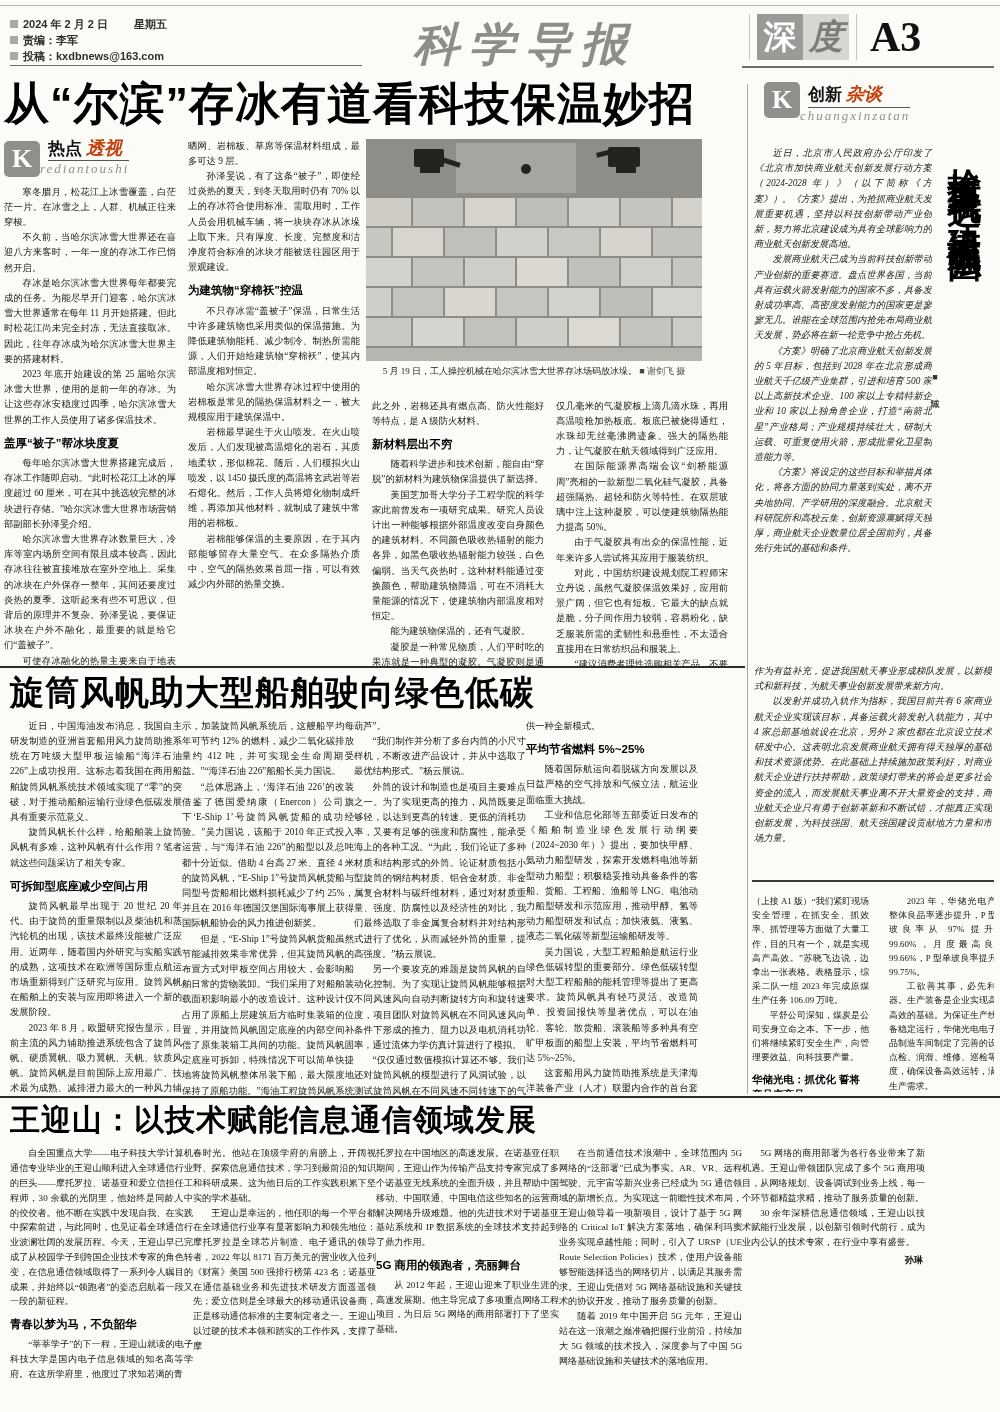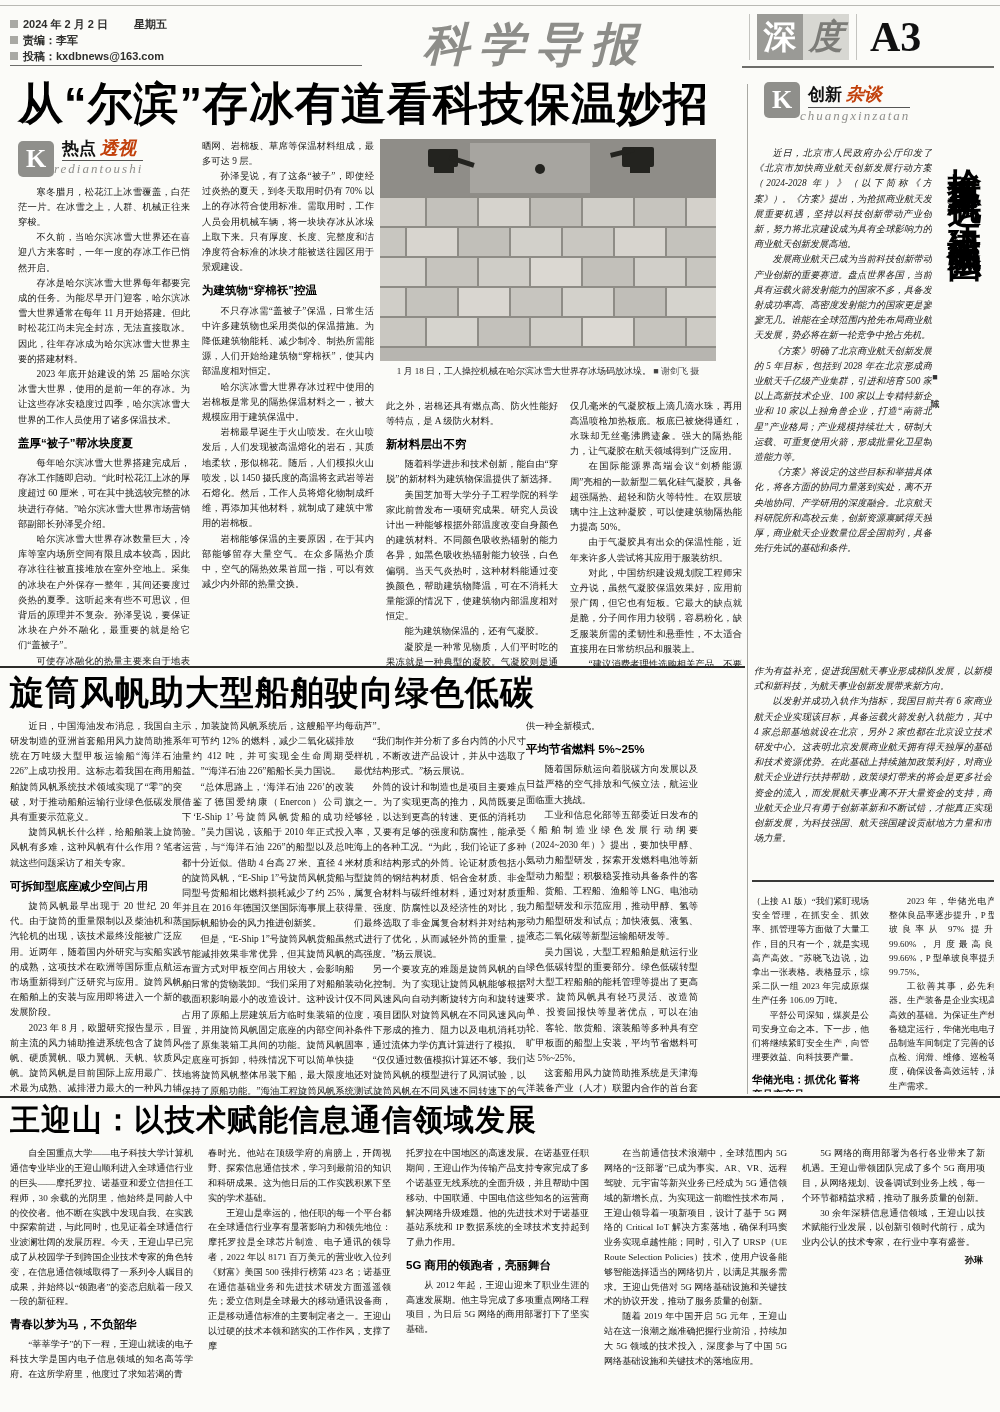--- a/index.html
+++ b/index.html
@@ -6,21 +6,21 @@
   #page{position:relative;width:1000px;height:1412px;margin:0 auto;background:#fbfbf8;
         font-family:"Liberation Serif","DejaVu Serif",serif;color:#1b1b1b;overflow:hidden;}
   .sans{font-family:"Liberation Sans","DejaVu Sans",sans-serif;}
   .hairline{position:absolute;background:#b9b9b4;}
   .rule-dark{position:absolute;background:#2c2c2a;}
   
   #hdr-left{position:absolute;left:10px;top:16px;width:352px;border-bottom:1.5px solid #6d6d6a;padding-bottom:1px;}
   .hline{font-family:"Liberation Sans","DejaVu Sans",sans-serif;font-size:11px;font-weight:bold;color:#2f2f2d;line-height:16px;}
   .sq{display:inline-block;width:8px;height:8px;background:#a9a9a4;margin-right:5px;}
   .wkd{margin-left:26px;}
-  #masthead{position:absolute;left:365px;top:14px;width:340px;text-align:center;
+  #masthead{position:absolute;left:355px;top:14px;width:340px;text-align:center;
             font-size:46px;font-weight:bold;font-style:italic;color:#8d8d89;letter-spacing:10px;}
   #sect{position:absolute;left:742px;top:8px;width:250px;height:58px;display:flex;align-items:center;}
   .vbar{width:1px;height:46px;background:#c4c4c0;margin:0 7px;}
   .sbox1{width:46px;height:46px;background:#9a9a96;color:#fff;font-weight:900;font-size:33px;
          display:flex;align-items:center;justify-content:center;}
   .sbox2{width:46px;height:46px;background:#d7d7d2;color:#7c7c78;font-weight:bold;font-style:italic;font-size:34px;
          display:flex;align-items:center;justify-content:center;}
   .pageno{font-size:42px;font-weight:900;color:#111;margin-left:6px;}
   #hdr-right-rule{position:absolute;left:742px;top:66px;width:252px;height:1.5px;background:#6d6d6a;}
   
@@ -35,21 +35,21 @@
   
   .badge{display:flex;align-items:flex-start;margin:2px 0 8px 0;}
   .kbox{width:36px;height:36px;background:#8f8f8b;border-radius:5px;color:#fff;
         font-family:"Liberation Serif",serif;font-weight:bold;font-size:26px;
         display:flex;align-items:center;justify-content:center;flex:0 0 auto;}
   .bnames{margin-left:8px;border-bottom:1px solid #555;padding-bottom:1px;}
   .bbold{font-family:"Liberation Sans","DejaVu Sans",sans-serif;font-weight:900;font-size:17px;color:#111;}
   .bscript{font-style:italic;font-weight:bold;font-size:18px;color:#c2410c;margin-left:4px;}
   .bpinyin{font-style:italic;color:#8f8f8b;font-size:13px;letter-spacing:2px;}
   
-  #a1{position:absolute;left:18px;top:80px;width:736px;}
+  #a1{position:absolute;left:4px;top:80px;width:736px;}
   #a1row{position:relative;margin-top:10px;height:528px;overflow:hidden;display:flex;gap:12px;}
   #a1row .col{width:172px;flex:0 0 auto;}
   .padphoto{padding-top:260px;}
   #photo{position:absolute;left:362px;top:0;width:336px;height:222px;}
   #caption{position:absolute;left:362px;top:226px;width:336px;font-size:9px;text-align:center;color:#222;}
   .credit{color:#444;}
   
   #rpanel{position:absolute;left:752px;top:80px;width:242px;height:1014px;}
   #rp-vrule{position:absolute;left:747px;top:84px;width:1px;height:1010px;background:#a8a8a3;}
   .kai{font-style:italic;}
@@ -64,21 +64,21 @@
   #rp-div{position:absolute;left:0;top:800px;width:242px;height:2px;background:#3a3a38;}
   #rp-cont{position:absolute;left:0;top:814px;width:242px;height:198px;overflow:hidden;display:flex;gap:20px;}
   #rp-cont .col{width:117px;flex:0 0 auto;font-size:8.9px;line-height:14.2px;}
   #rp-cont .subhead{font-size:10.5px;}
   
   #a2{position:absolute;left:10px;top:674px;width:736px;}
   #a2row{margin-top:8px;height:376px;overflow:hidden;display:flex;gap:0;}
   #a2row .col{width:172px;flex:0 0 auto;}
   
   #a3{position:absolute;left:10px;top:1104px;width:982px;}
-  #a3row{margin-top:10px;height:254px;overflow:hidden;display:flex;gap:15px;}
+  #a3row{margin-top:10px;height:254px;overflow:hidden;display:flex;gap:0;}
   #a3row .col{width:183px;flex:0 0 auto;font-size:9.1px;line-height:14.8px;}
 </style>
 </head>
 <body>
 
 <div id="page">
 
   <div class="hairline" style="left:0;top:5px;width:1000px;height:1px;"></div>
 
   <div id="hdr-left">
@@ -200,21 +200,21 @@
               <rect x="46" y="178" width="52" height="30" fill="#d6d4ce"></rect>
               <rect x="98" y="178" width="52" height="30" fill="#c3c1bb"></rect>
               <rect x="150" y="178" width="52" height="30" fill="#d0cec8"></rect>
               <rect x="202" y="178" width="52" height="30" fill="#dcd9d3"></rect>
               <rect x="254" y="178" width="52" height="30" fill="#c6c4be"></rect>
               <rect x="306" y="178" width="52" height="30" fill="#cdcbc5"></rect>
           </g>
         </svg>
       </div>
       <div id="caption">
-        <span>1 月 18 日，工人操控机械在哈尔滨冰雪大世界存冰场码放冰垛。</span>
+        <span>5 月 19 日，工人操控机械在哈尔滨冰雪大世界存冰场码放冰垛。</span>
         <span class="credit">■ 谢剑飞 摄</span>
       </div>
     </div>
   </div>
 
   <div class="rule-dark" style="left:0;top:666px;width:745px;height:2px;"></div>
 
   <div id="rp-vrule"></div>
   <div id="rpanel">
     <div class="badge" style="margin-left:12px;">

